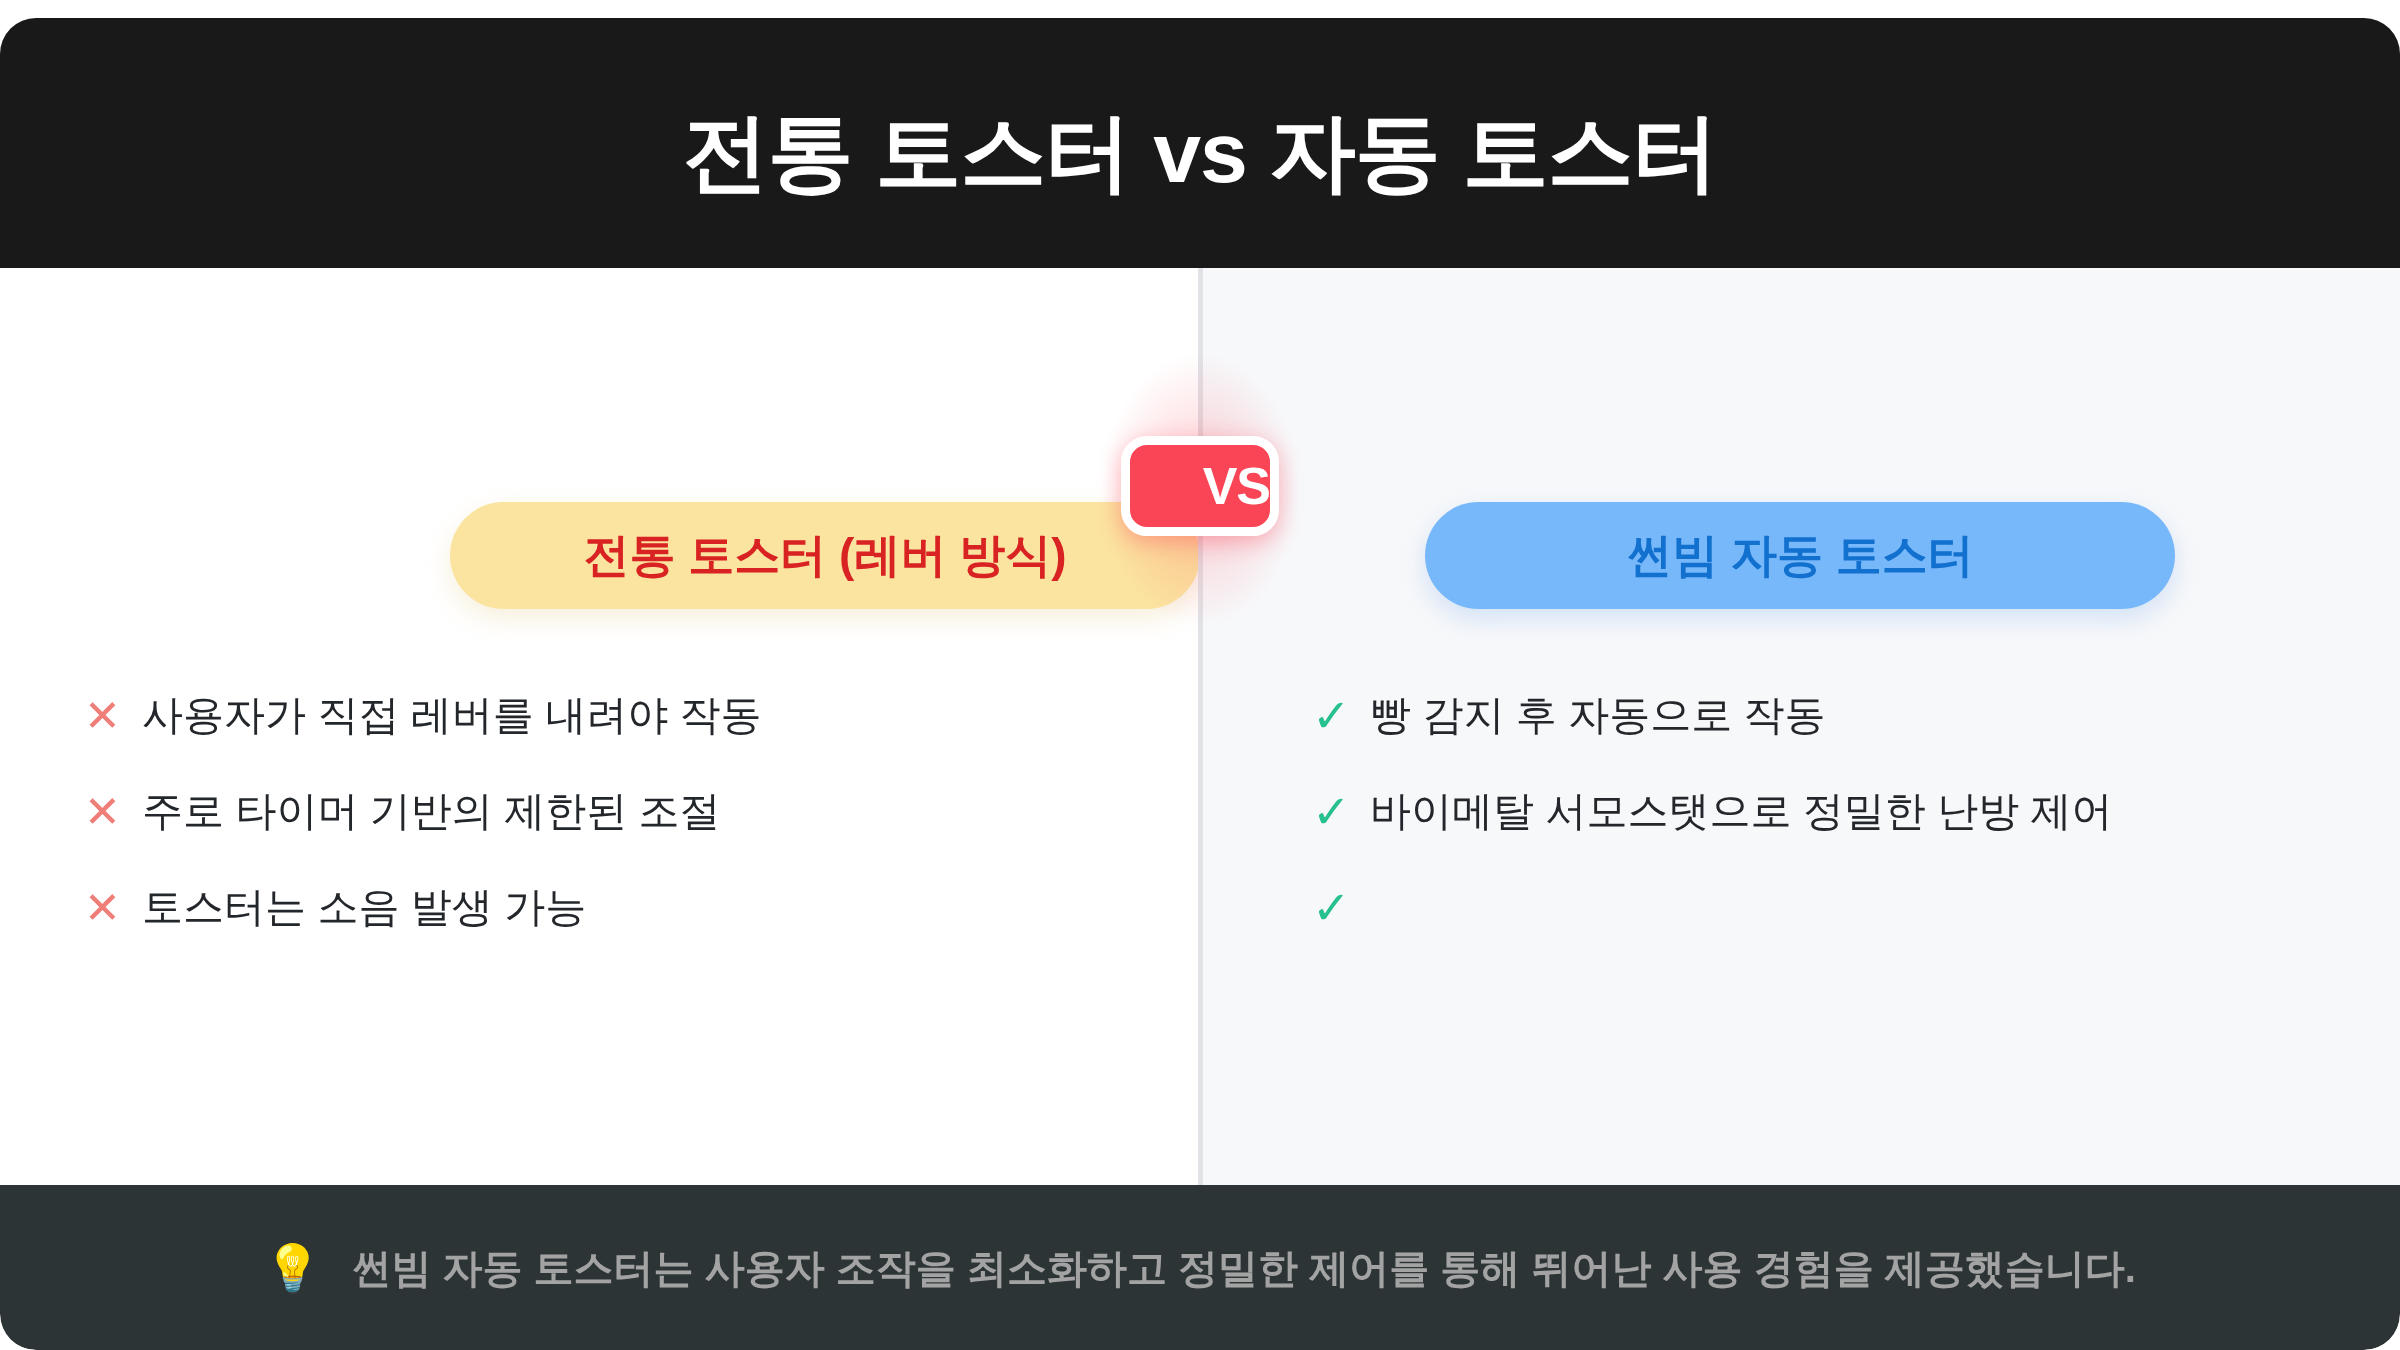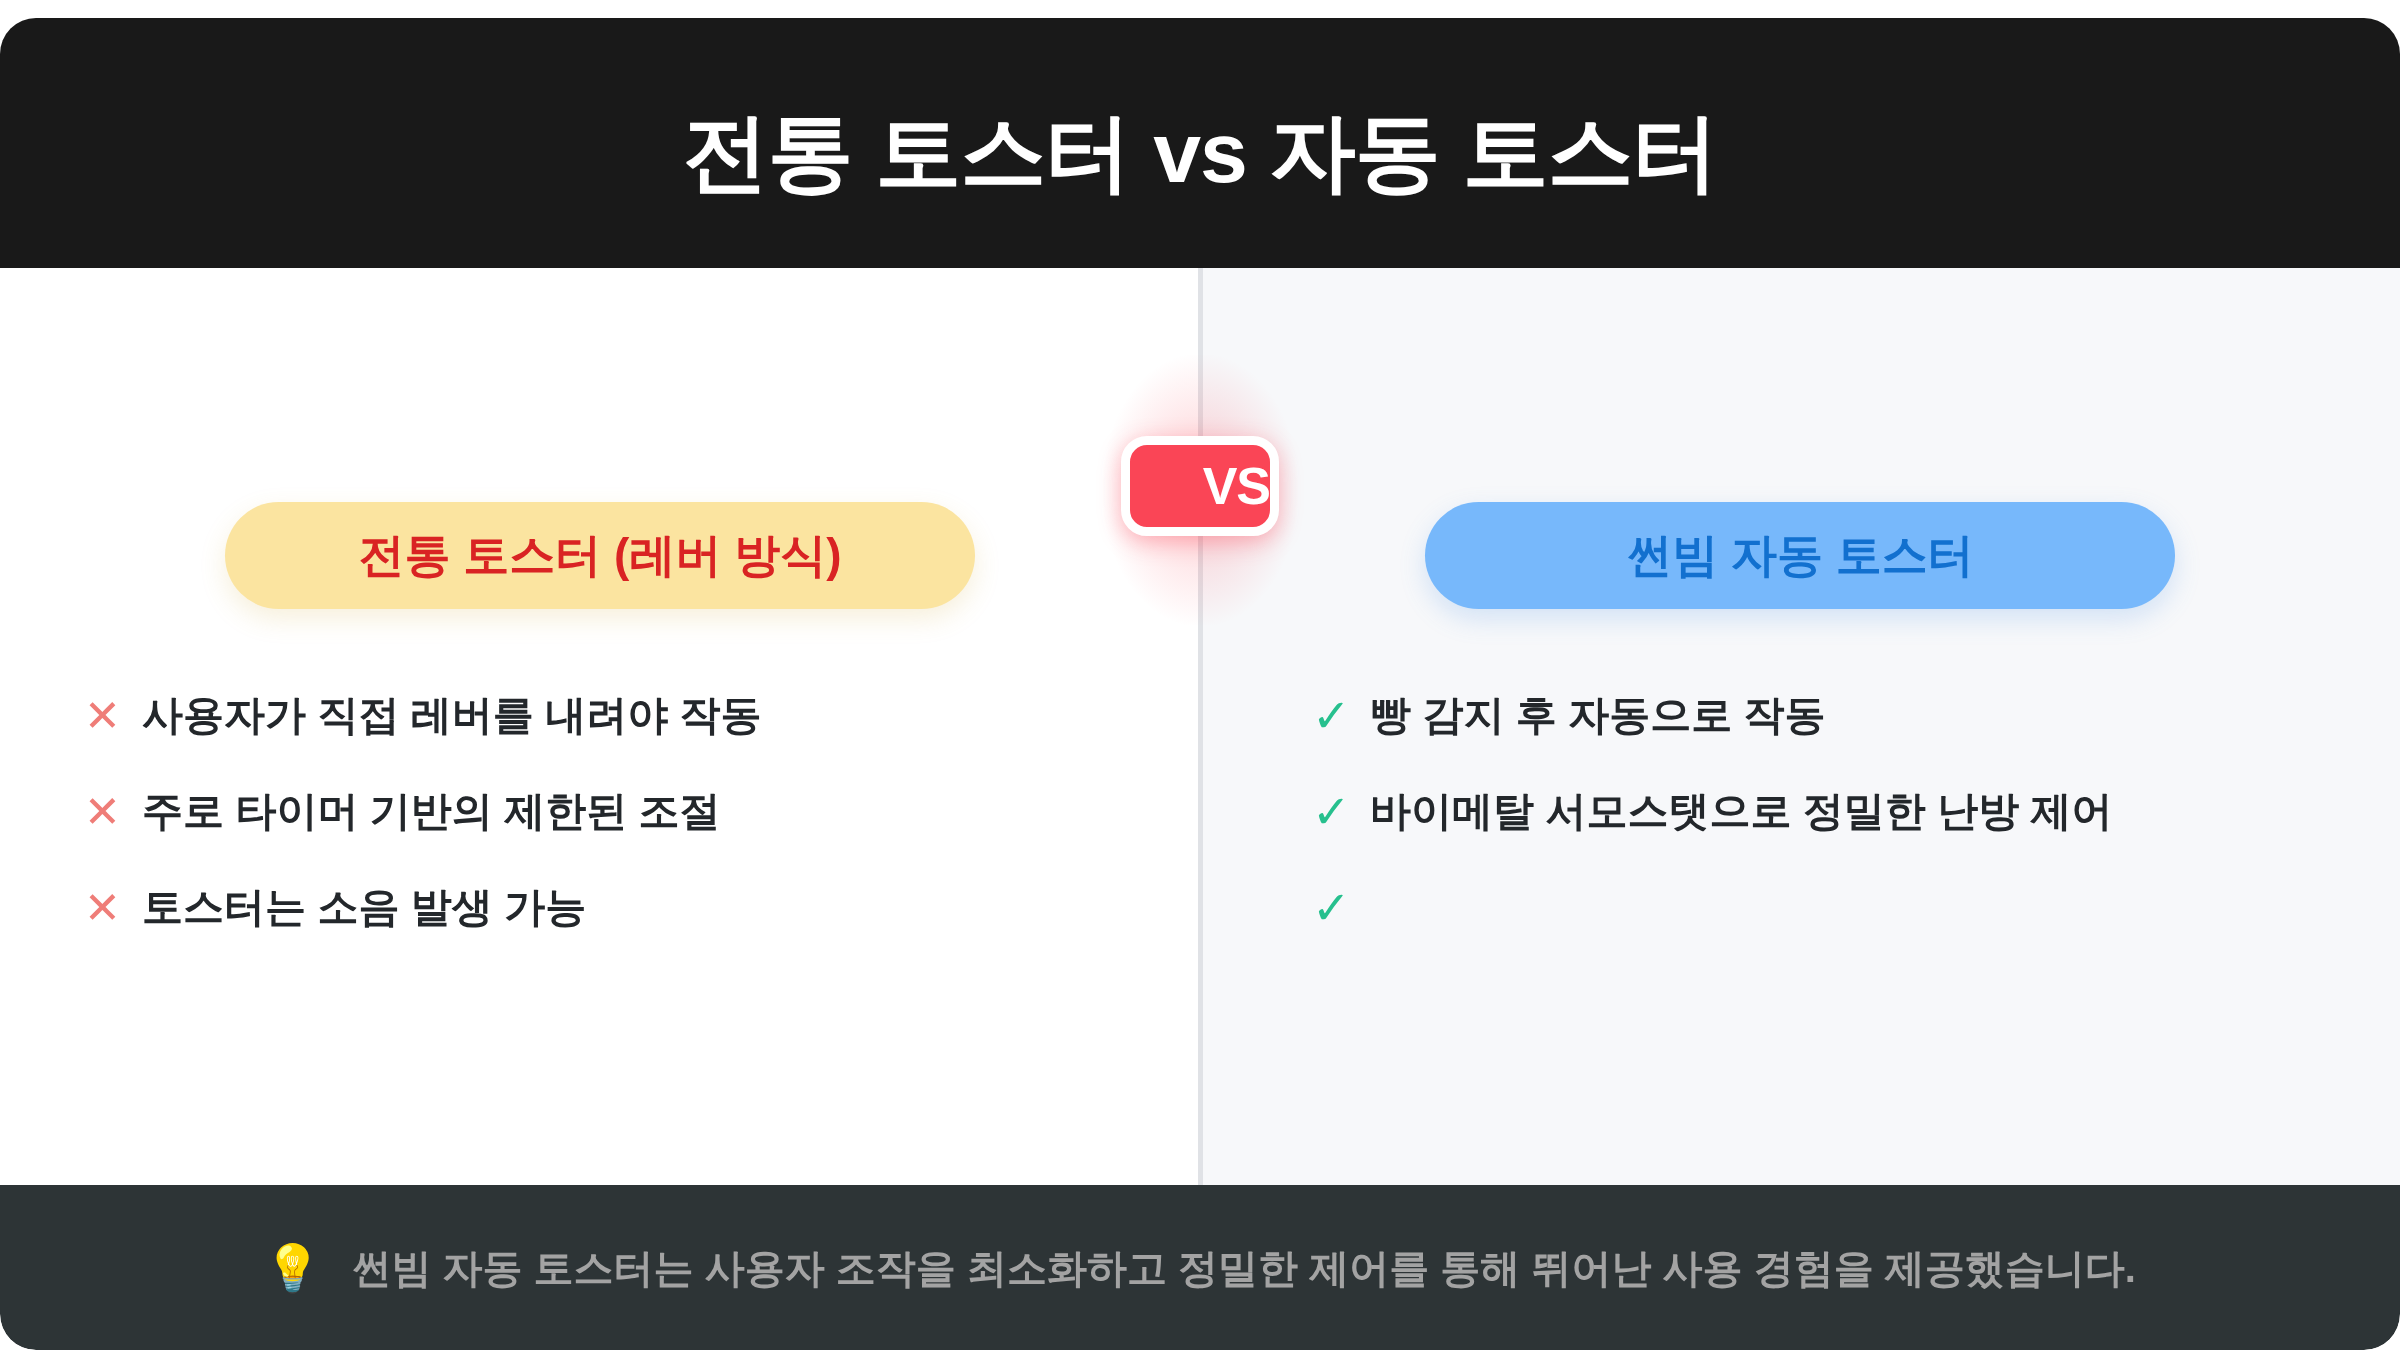--- a/index.html
+++ b/index.html
@@ -42,21 +42,21 @@
     width:2400px; height:917px;
     display:flex;
   }
   .panel {
     position:relative;
     width:1200px; height:917px;
     display:flex;
     flex-direction:column;
     align-items:center;
   }
-  #panel-left  { background:#ffffff; }
+  #panel-left  { background:#ffffff;align-items:flex-end; }
   #panel-right { background:#f7f8fa; }
 
   #divider {
     position:absolute;
     left:1198px; top:268px;
     width:5px; height:917px;
     background:#e0e2e6;
     z-index:2;
   }
 
@@ -104,21 +104,21 @@
     flex:0 0 58px;
     font-size:44px;
     line-height:1;
     font-weight:normal;
     display:flex; align-items:center; justify-content:flex-start;
   }
   .marker.cross { color:#ef7d78; }
   .marker.check { color:#27c08e; font-size:46px; }
   .feature-text {
     font-size:41px;
-    font-weight:bold;
+    font-weight:normal;
     color:#23272b;
     white-space:nowrap;
     line-height:1.2;
   }
 
   
   #vs-glow {
     position:absolute;
     left:1103px; top:355px;
     width:195px; height:270px;

